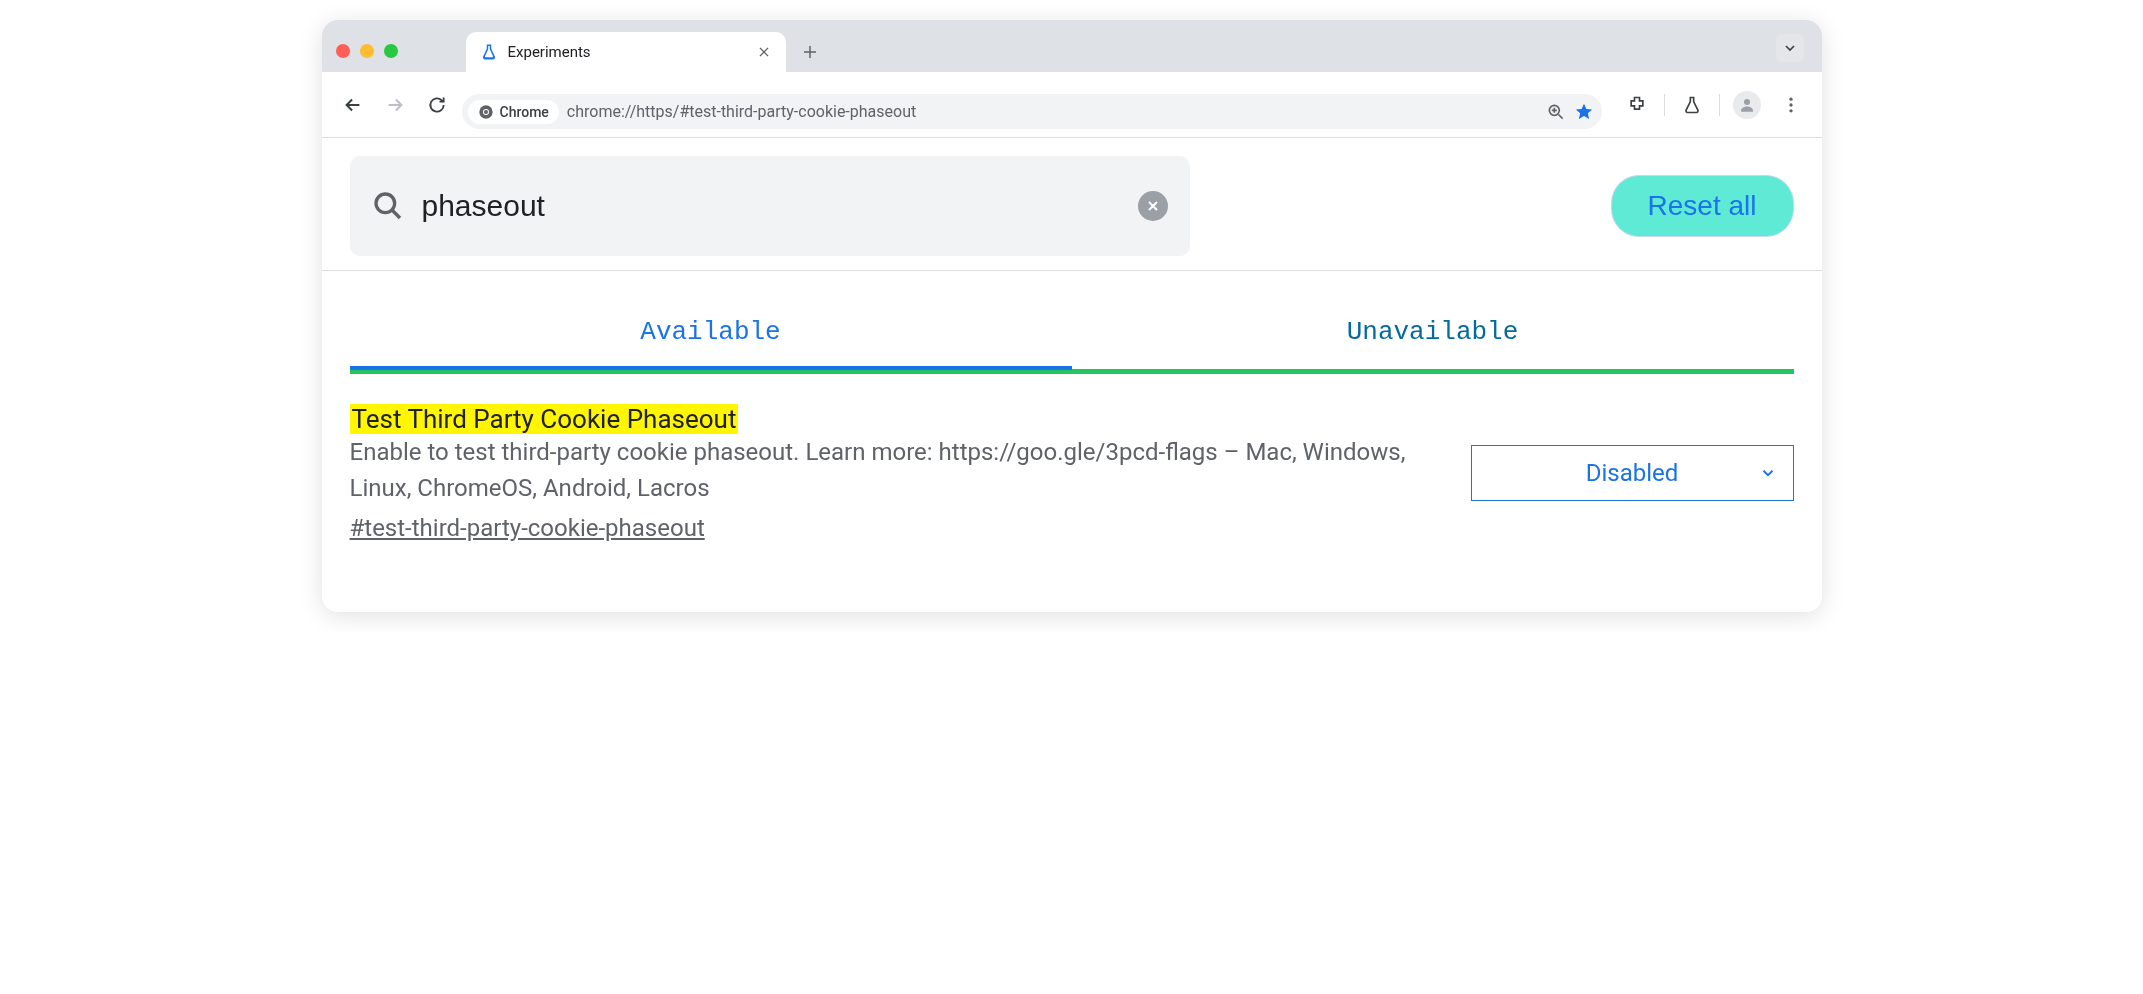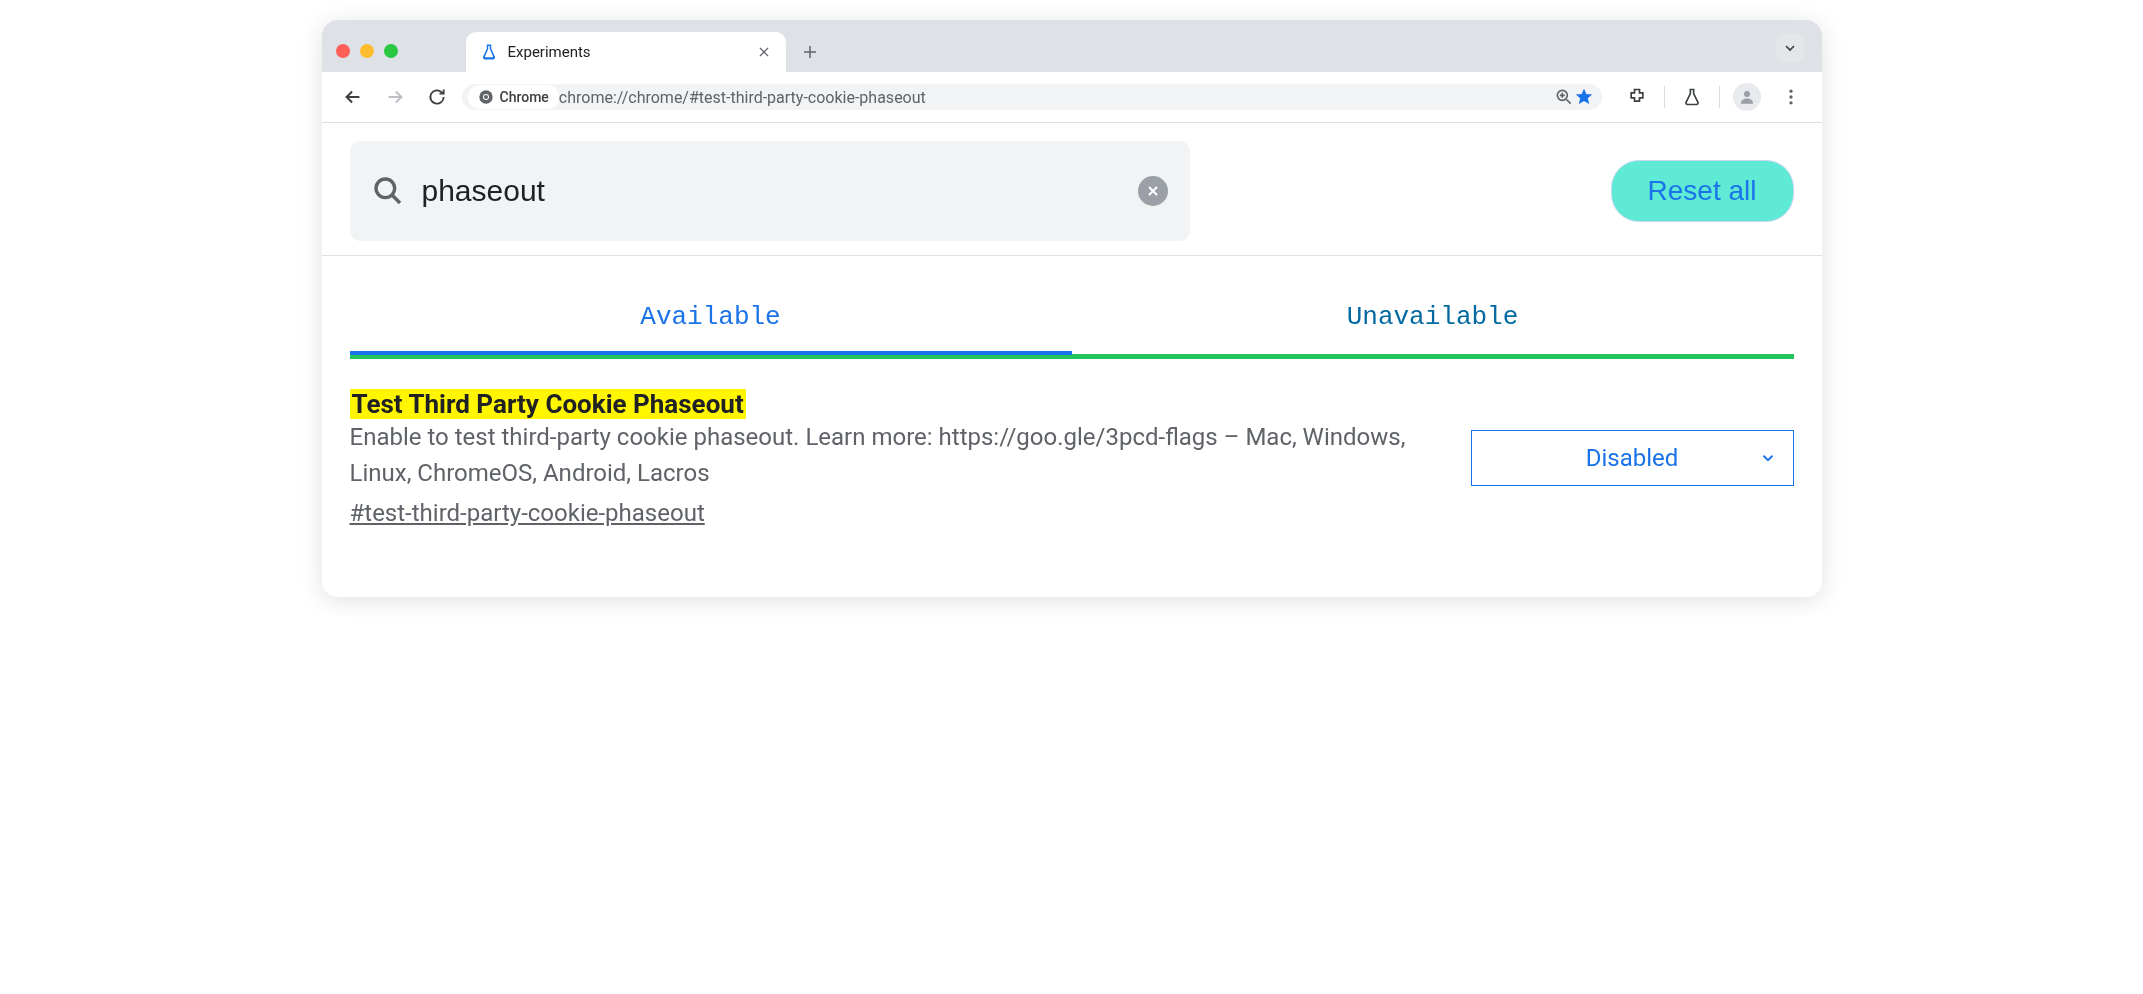--- a/index.html
+++ b/index.html
@@ -61,24 +61,26 @@
     padding: 8px 14px;
     gap: 8px;
     border-bottom: 1px solid #e0e0e0;
   }
   .nav-btn { width: 34px; height: 34px; display:flex; align-items:center; justify-content:center; color:#5f6368; border-radius:50%; cursor:pointer; }
   .nav-btn.disabled { color:#bdc1c6; }
   .omnibox {
     flex: 1;
     background: #f1f3f4;
     border-radius: 22px;
-    height: 26px;
+    height: 35px;
     display: flex;
     align-items: center;
     padding: 0 8px 0 6px;
+    gap: 8px;
+    margin-top: 14px;
   }
   .omnibox-chip { background:#fff; border-radius:16px; padding:4px 10px; display:flex; align-items:center; gap:6px; font-size:14px; color:#3c4043; font-weight:500;}
   .omnibox-url { font-size:16px; color:#5f6368; flex:1; }
   .omni-icon { width:20px; height:20px; display:flex; align-items:center; justify-content:center; color:#5f6368; cursor:pointer;}
   .star-icon { color:#1a73e8; }
   .toolbar-right { display:flex; align-items:center; gap:10px; margin-left:10px;}
   .tb-btn { width:34px; height:34px; display:flex; align-items:center; justify-content:center; color:#5f6368; cursor:pointer; border-radius:50%; }
   .divider-v { width:1px; height:22px; background:#dadce0; }
   .avatar { width:28px; height:28px; border-radius:50%; background:#e8eaed; display:flex; align-items:center; justify-content:center; }
   
@@ -120,21 +122,21 @@
     flex:1; text-align:center; padding:18px 0 22px 0; font-size:26px; color:#0369a1; cursor:pointer; position:relative;
   }
   .flag-tab.active { color:#1a73e8; font-weight:500; }
   .flag-tab.active::after {
     content:""; position:absolute; left:0; right:0; bottom:-1px; height:4px; background:#1a73e8;
   }
   .experiment {
     display:flex; gap:40px; align-items:center; padding:30px 0 20px 0;
   }
   .experiment-left { flex:1; }
-  .exp-title { font-size:26px; font-weight:700; color:#202124; background:#fff600; display:inline; padding:0 2px; }
+  .exp-title { font-size:26px; font-weight:400; color:#202124; background:#fff600; display:inline; padding:0 2px; }
   .exp-desc { font-size:24px; color:#5f6368; line-height:1.5; }
   .exp-link { font-size:24px; color:#5f6368; text-decoration:underline; margin-top:8px; display:inline-block; cursor:pointer;}
   .exp-select {
     border:1px solid #1a73e8;
     padding:10px 18px;
     width:323px; height:56px;
     display:flex; align-items:center; justify-content:center; gap:12px;
     font-size:24px; color:#1a73e8; cursor:pointer; position:relative;
   }
   .exp-select .chev { position:absolute; right:16px; }
@@ -196,21 +198,21 @@
     <div class="omnibox">
       <div class="omnibox-chip">
         <svg viewBox="0 0 24 24" width="16" height="16">
             <circle cx="12" cy="12" r="10" fill="#5f6368"></circle>
             <circle cx="12" cy="12" r="4.5" fill="#fff"></circle>
             <circle cx="12" cy="12" r="3" fill="#5f6368"></circle>
           </svg>
         <span>Chrome</span>
       </div>
       <span class="omnibox-url">
-        <span>chrome://chrome/</span><span>#test-third-party-cookie-phaseout</span>
+        <span>chrome://https/</span><span>#test-third-party-cookie-phaseout</span>
       </span>
       <span class="omni-icon">
         <svg viewBox="0 0 24 24" width="20" height="20" fill="none" stroke="#5f6368" stroke-width="2">
             <circle cx="10" cy="10" r="6"></circle>
             <path d="M20 20l-5-5M10 7v6M7 10h6"></path>
           </svg>
       </span>
       <span class="omni-icon star-icon">
         <svg viewBox="0 0 24 24" width="22" height="22" fill="#1a73e8">
             <path d="M12 2l2.9 6.3 6.9.6-5.2 4.6 1.6 6.8L12 16.9l-6.2 3.4 1.6-6.8L2.2 8.9l6.9-.6z"></path>

